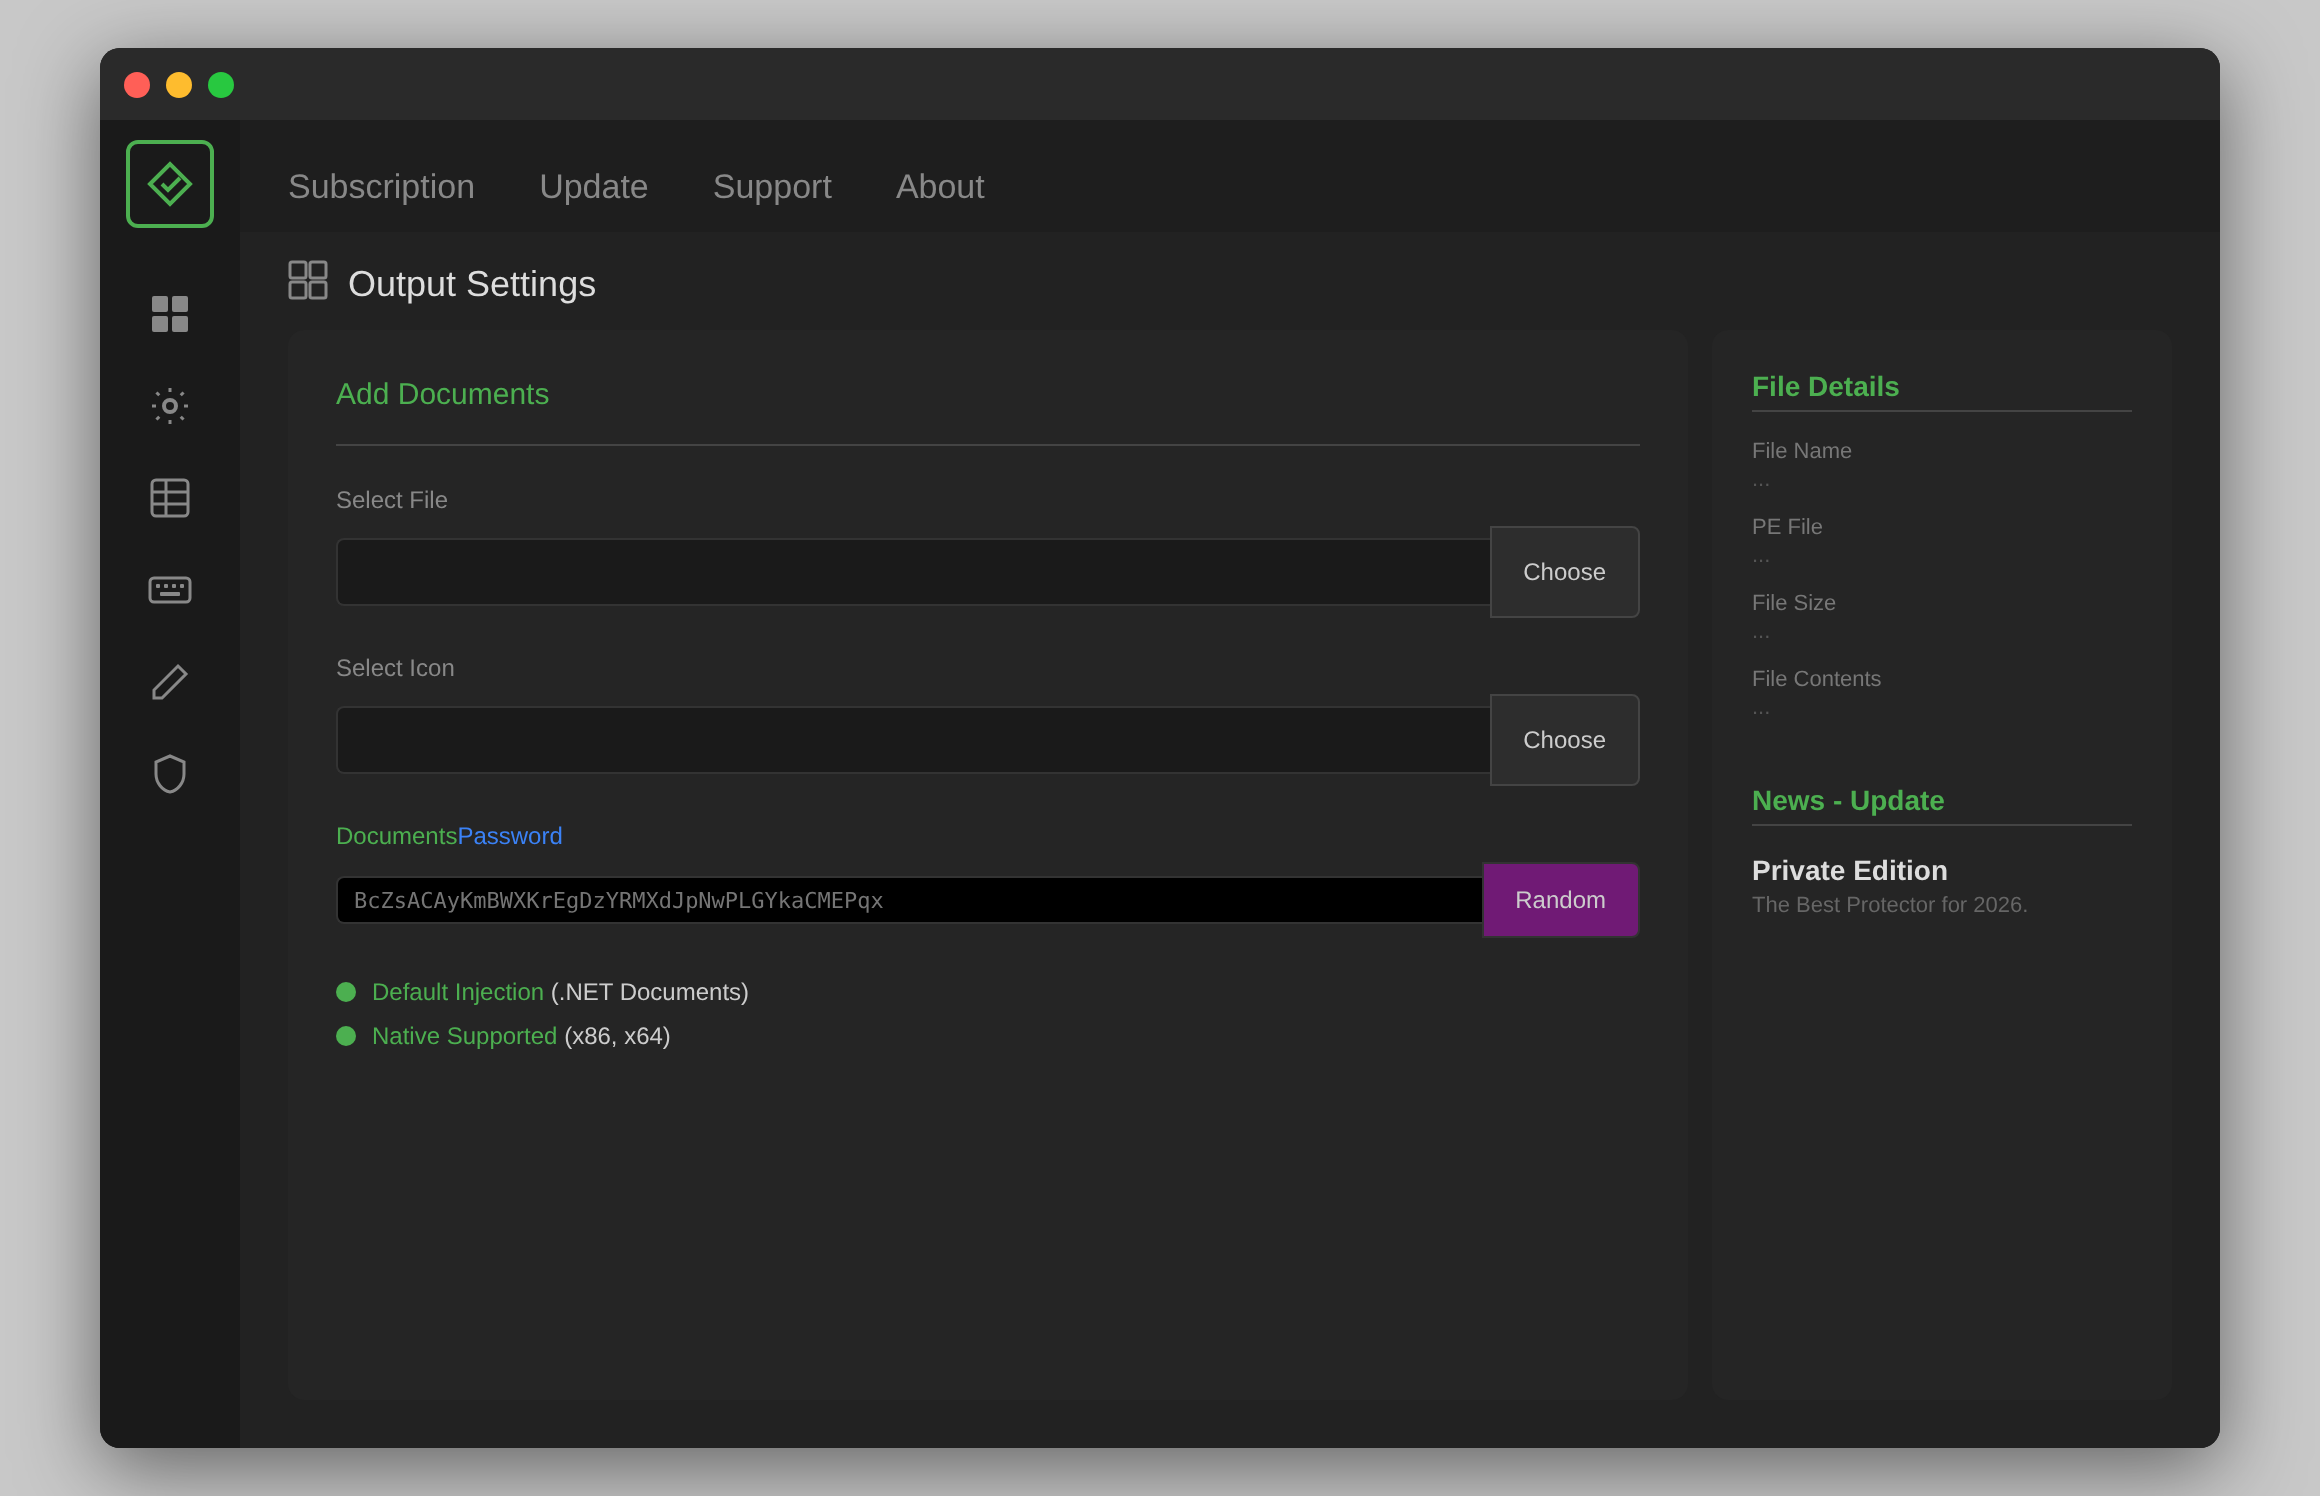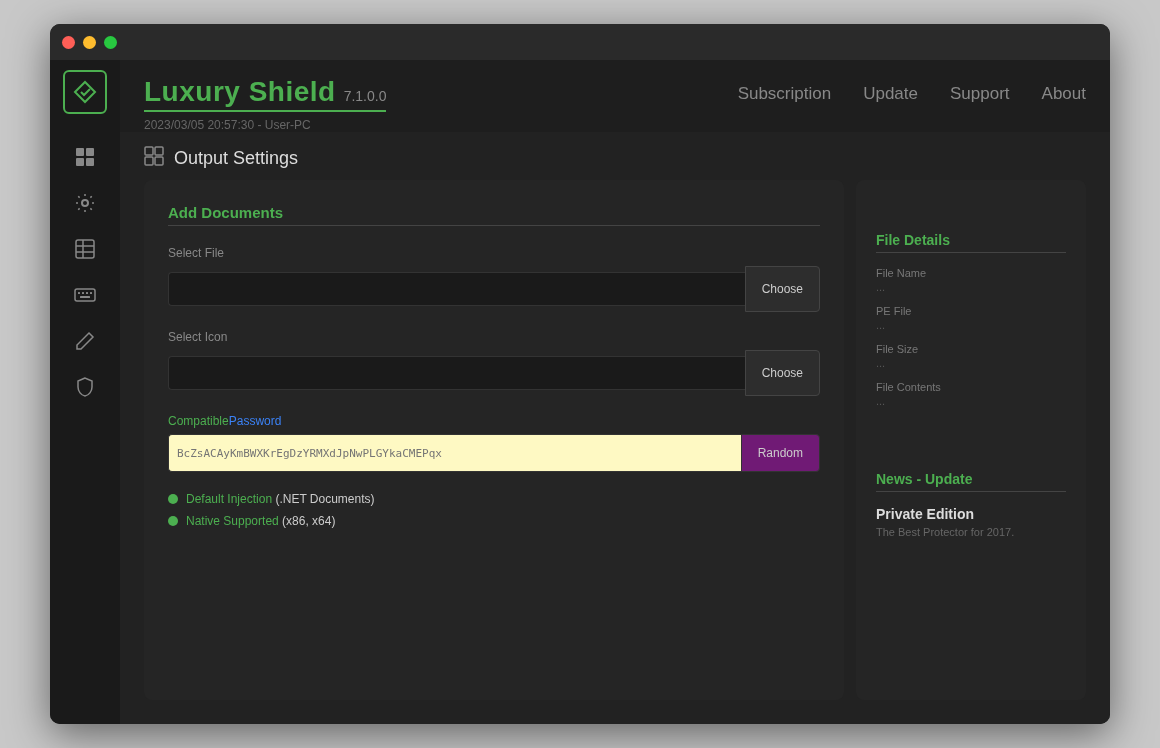--- a/index.html
+++ b/index.html
@@ -161,22 +161,22 @@
     .left-panel {
       flex: 1;
       background: #252525;
       border-radius: 8px;
       padding: 24px;
       margin-right: 12px;
     }
     .panel-title {
       font-size: 15px;
       color: #4caf50;
-      font-weight: 700;
-      margin-bottom: 4px;
+      font-weight: 400;
+      margin-bottom: 16px;
     }
     .panel-divider {
       height: 1px;
       background: #444;
       margin-bottom: 20px;
     }
     .field-label {
       font-size: 12px;
       color: #888;
       margin-bottom: 6px;
@@ -210,22 +210,22 @@
       cursor: pointer;
     }
     .encryption-row {
       display: flex;
       align-items: center;
       gap: 0;
       margin-bottom: 20px;
     }
     .encryption-input {
       flex: 1;
-      height: 38px;
-      background: #fef9c3;
+      height: 24px;
+      background: #000000;
       border: 1px solid #333;
       border-right: none;
       border-radius: 4px 0 0 4px;
       color: #888;
       font-size: 11px;
       padding: 0 8px;
       outline: none;
       font-family: monospace;
     }
     .random-btn {
@@ -265,21 +265,20 @@
       padding: 20px;
       display: flex;
       flex-direction: column;
       gap: 0;
     }
     .right-section-title {
       font-size: 14px;
       color: #4caf50;
       font-weight: 600;
       margin-bottom: 4px;
-      margin-top: 32px;
     }
     .right-divider {
       height: 1px;
       background: #444;
       margin-bottom: 14px;
     }
     .detail-label {
       font-size: 11px;
       color: #777;
       margin-bottom: 2px;
@@ -378,28 +377,20 @@
         <svg viewBox="0 0 22 22" fill="none" stroke="currentColor" stroke-width="1.5">
             <path d="M11 2L4 5v6c0 4.418 3.134 8.292 7 9 3.866-.708 7-4.582 7-9V5L11 2z"></path>
           </svg>
       </div>
     </div>
 
     <div class="content-area">
 
       <div class="header">
         <div class="header-top">
-          <div class="header-brand">
-            <div class="brand-title">
-              <span class="brand-name">Luxury Shield</span>
-              <span class="brand-version">7.1.0.0</span>
-            </div>
-            <div class="brand-underline"></div>
-            <div class="brand-datetime">2023/03/05 20:57:30 - User-PC</div>
-          </div>
           <div class="nav-menu">
             <span class="nav-item">Subscription</span>
             <span class="nav-item">Update</span>
             <span class="nav-item">Support</span>
             <span class="nav-item">About</span>
           </div>
         </div>
       </div>
 
       <div class="page-title-bar">
@@ -426,21 +417,21 @@
             <button class="field-btn">Choose</button>
           </div>
 
           <div class="field-label">Select Icon</div>
           <div class="field-row">
             <input class="field-input" type="text" value="" style="">
             <button class="field-btn">Choose</button>
           </div>
 
           <div class="enc-label-row">
-            <span class="enc-label-green">Compatible</span>
+            <span class="enc-label-green">Documents</span>
             <span class="enc-label-white"> Password</span>
           </div>
           <div class="encryption-row">
             <input class="encryption-input" type="text" placeholder="BcZsACAyKmBWXKrEgDzYRMXdJpNwPLGYkaCMEPqx" style="">
             <button class="random-btn">Random</button>
           </div>
 
           <div class="checkbox-row">
             <div class="checkbox-dot"></div>
             <span class="checkbox-label">
@@ -468,19 +459,19 @@
           <div class="detail-label">File Size</div>
           <div class="detail-value">...</div>
 
           <div class="detail-label">File Contents</div>
           <div class="detail-value">...</div>
 
           <div class="news-section">
             <div class="right-section-title">News - Update</div>
             <div class="right-divider"></div>
             <div class="news-title-text">Private Edition</div>
-            <div class="news-sub">The Best Protector for 2017.</div>
+            <div class="news-sub">The Best Protector for 2026.</div>
           </div>
         </div>
       </div>
     </div>
   </div>
 </div>
 
 </body></html>

